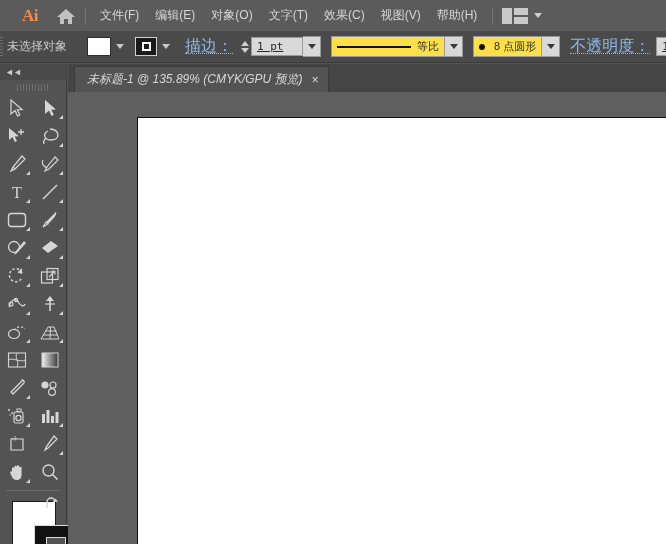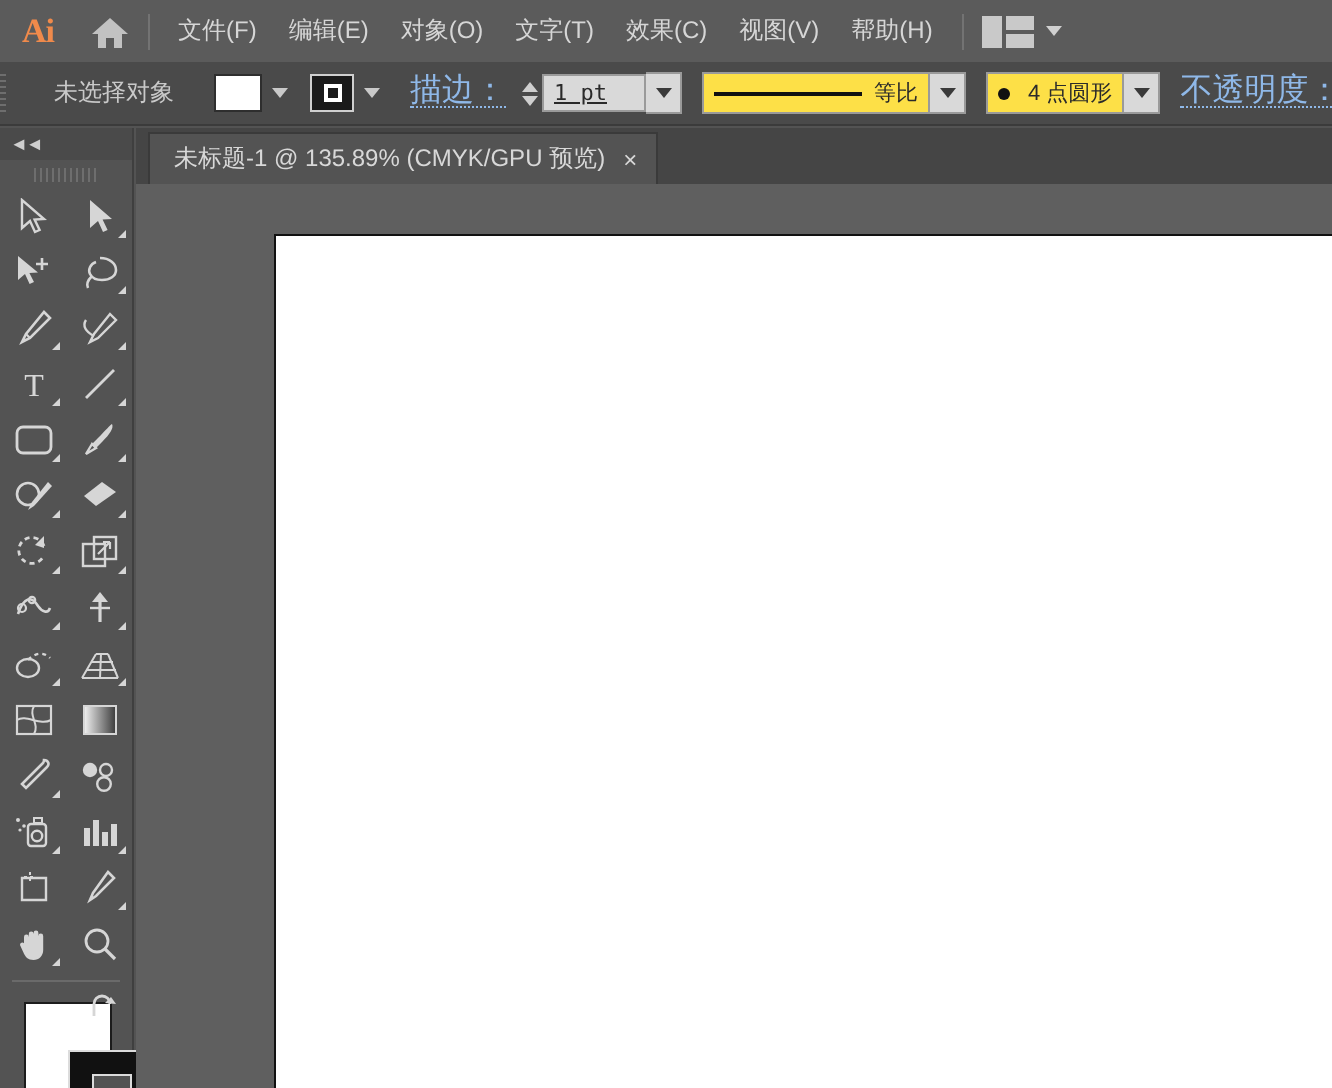--- a/index.html
+++ b/index.html
@@ -9,21 +9,21 @@
     background: #535353;
     font-family: "Liberation Sans", "DejaVu Sans", sans-serif;
     -webkit-font-smoothing: antialiased;
   }
   #app { position: relative; width: 666px; height: 544px; }
 
   
   .menubar {
     position: absolute; left: 0; top: 0; width: 666px; height: 31px;
     background: #5b5b5b;
-    display: flex; align-items: center;
+    display: flex; align-items: center; padding-left: 11px;
   }
   .ai-logo {
     width: 38px; height: 31px;
     display: flex; align-items: center; justify-content: center;
     color: #f08a4b; font-size: 17px; font-weight: bold;
     font-family: "Liberation Serif", "DejaVu Serif", serif;
     letter-spacing: -0.5px;
   }
   .home-btn {
     width: 34px; height: 31px;
@@ -62,21 +62,21 @@
     display: flex; align-items: center;
     border-bottom: 1px solid #3b3b3b;
   }
   .grip {
     width: 10px; height: 32px;
     display:flex; align-items:center; justify-content:center;
   }
   .grip-lines { width:3px; height:20px;
     background: repeating-linear-gradient(to bottom,#6e6e6e 0 1px,transparent 1px 3px);
   }
-  .cb-label { color:#c9c9c9; font-size:12px; white-space:nowrap; padding:0 4px;margin-left:20px; }
+  .cb-label { color:#c9c9c9; font-size:12px; white-space:nowrap; padding:0 4px; }
   .cb-sep { width:1px; height:22px; background:#5e5e5e; margin:0 8px; }
 
   .swatch-wrap { display:flex; align-items:center; }
   .swatch {
     width: 24px; height: 19px; border: 1px solid #2e2e2e; background:#ffffff;
   }
   .swatch-stroke {
     width: 22px; height: 19px; background:#1a1a1a;
     border:1px solid #cfcfcf;
     display:flex;align-items:center;justify-content:center;
@@ -156,21 +156,21 @@
   .strokebox i {
     position:absolute; left:11px; top:11px; width:20px;height:20px;
     background:#535353; border:1px solid #dcdcdc;
   }
   .swapicon { position:absolute; right:6px; top:2px; }
 
   
   .tabbar {
     position:absolute; left:68px; top:64px; right:0; height:28px;
     background:#454545;
-    display:flex; align-items:flex-end;
+    display:flex; align-items:flex-end;font-style:italic;
   }
   .doctab {
     height:26px; background:#535353;
     display:flex; align-items:center; gap:9px;
     padding:0 9px 0 12px; margin-left:6px;
     border:1px solid #3a3a3a; border-bottom:none;
     color:#d8d8d8; font-size:12px; white-space:nowrap;
   }
   .tab-close { color:#d8d8d8; font-size:12px; line-height:12px; }
   .watermark {
@@ -279,21 +279,21 @@
         <span class="cm-text">等比</span>
       </span>
       <span class="combo-dd">
           <i class="dd-arrow"></i>
         </span>
     </div>
 
     <div style="display:flex;align-items:center;margin-left:10px;">
       <span class="combo" style="gap:9px;">
         <i class="dot"></i>
-        <span class="cm-text">4 点圆形</span>
+        <span class="cm-text">8 点圆形</span>
       </span>
       <span class="combo-dd">
           <i class="dd-arrow"></i>
         </span>
     </div>
 
     <div style="display:flex;align-items:center;margin-left:10px;">
       <span class="link-label">不透明度：</span>
       <span class="field" style="width:42px;margin-left:6px;">100%</span>
     </div>

